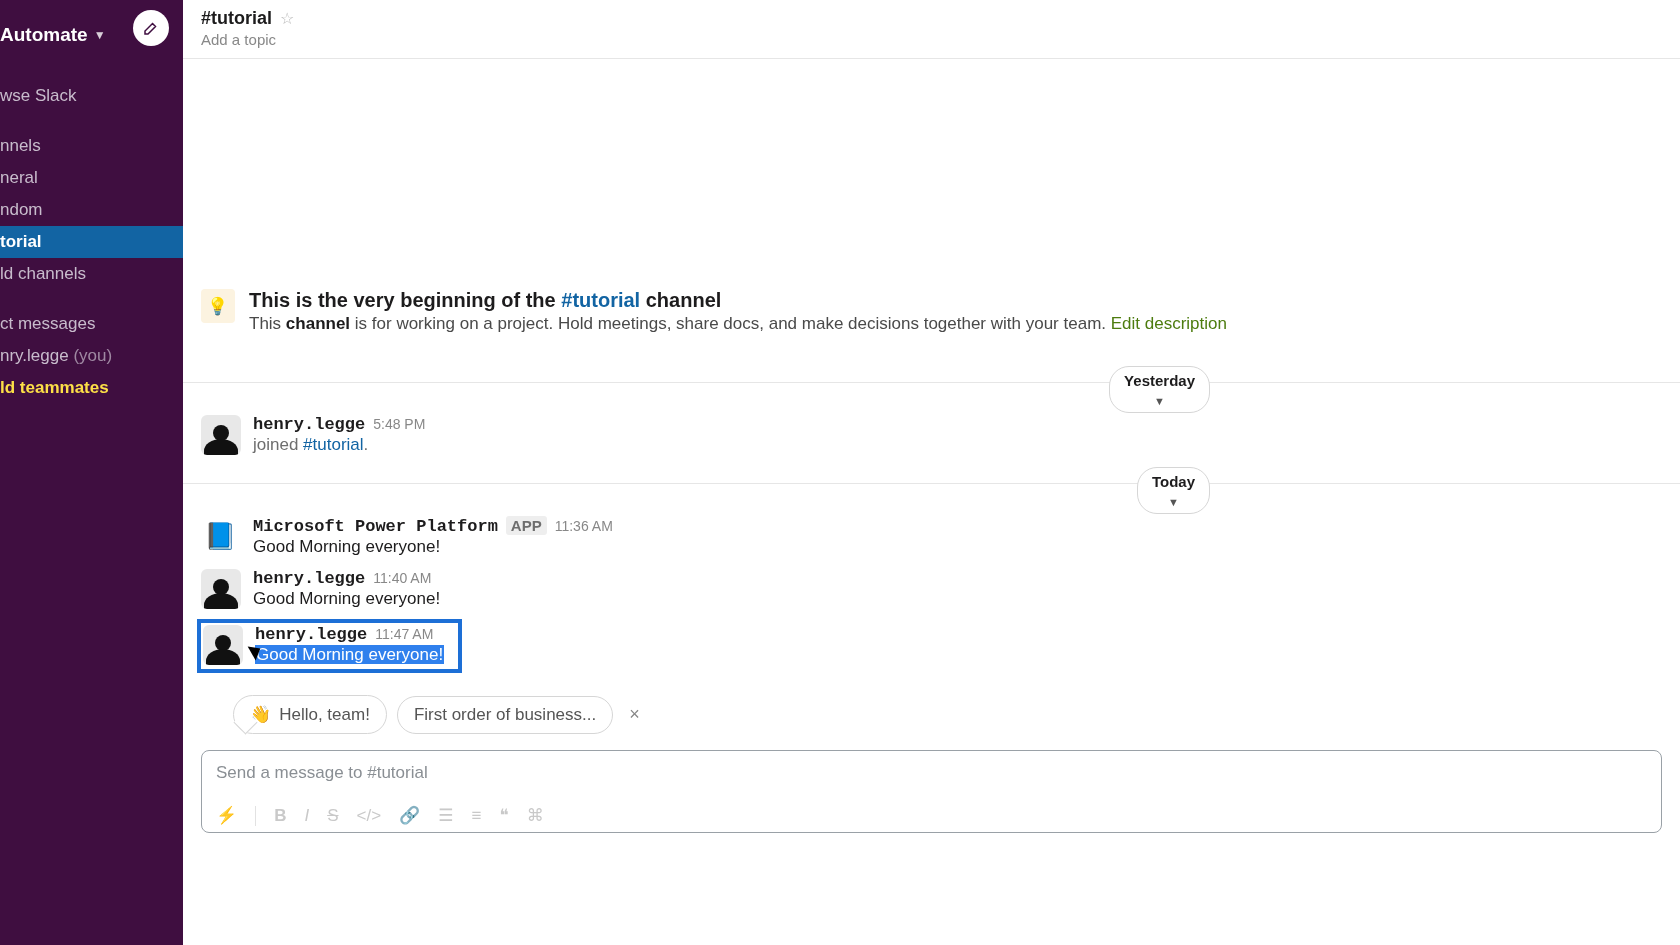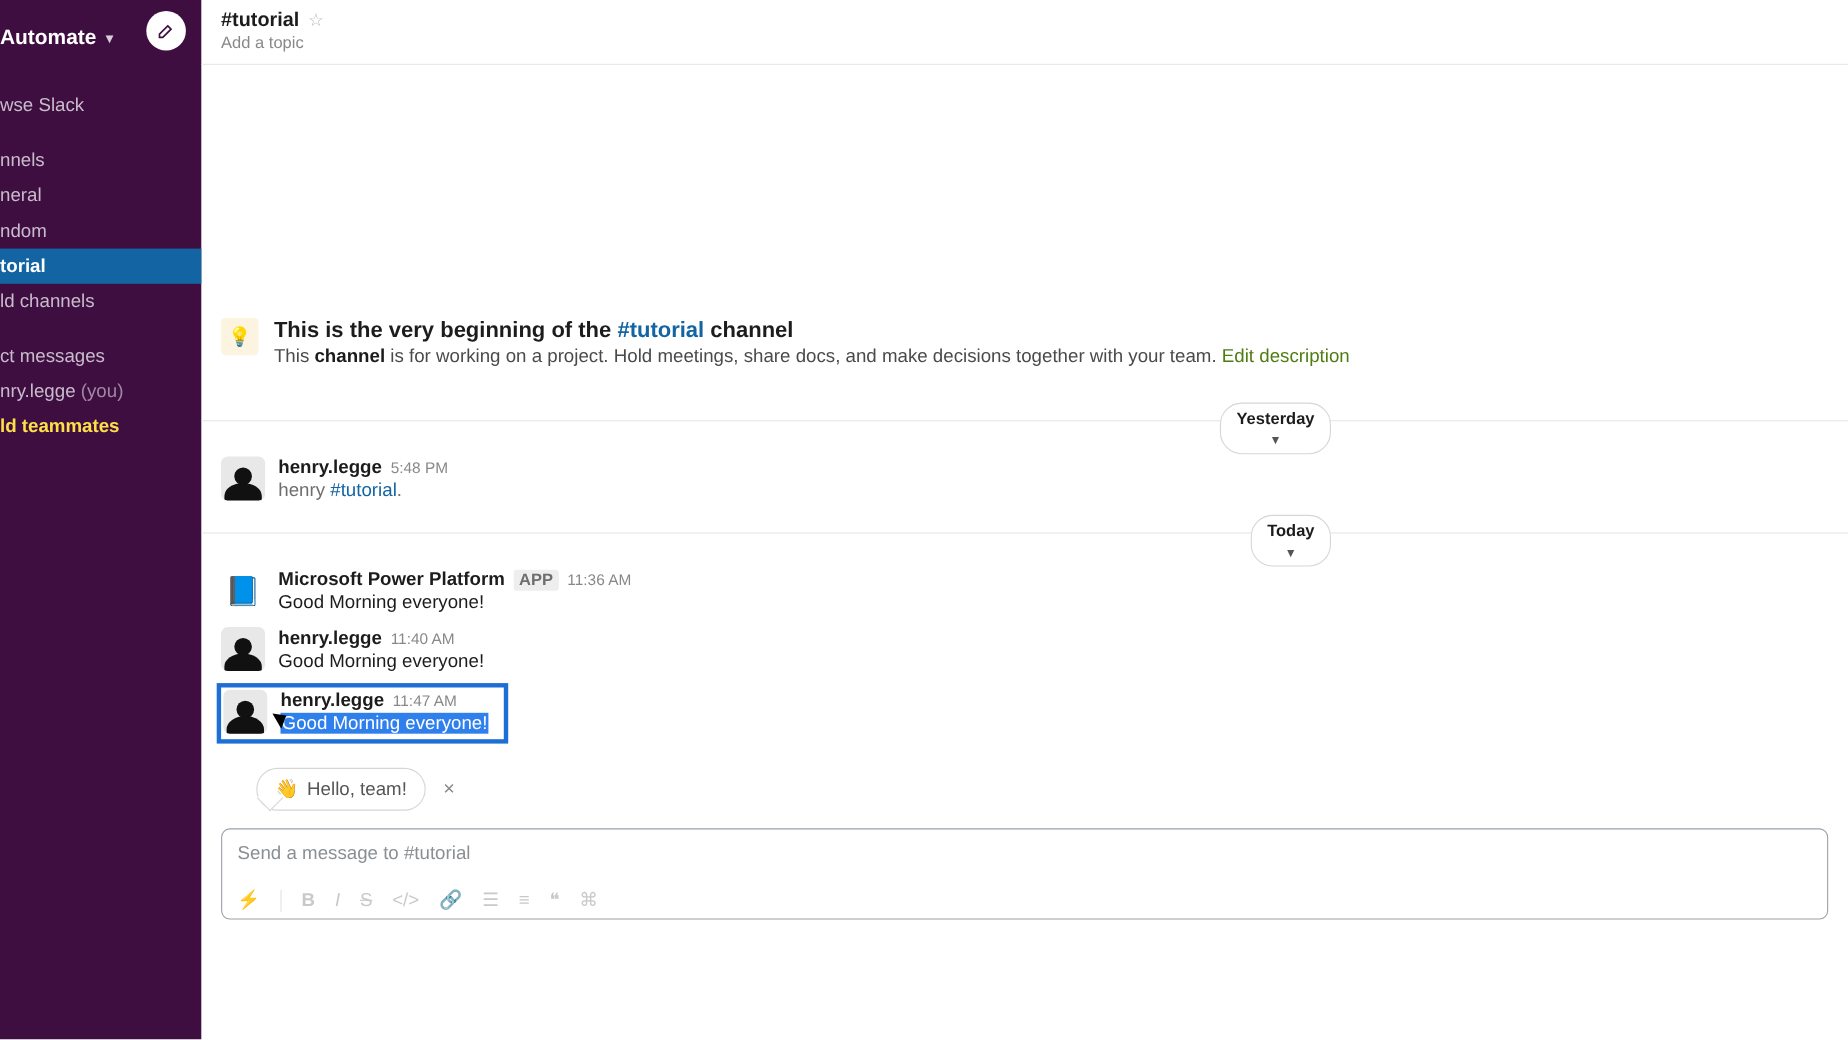--- a/index.html
+++ b/index.html
@@ -31,21 +31,21 @@
 .begintext .t2 .link { color: #4d7c0f; }
 .divider { position: relative; height: 1px; background: #e6e6e6; margin: 18px 0 30px 0; }
 .pill { position: absolute; right: 470px; top: -16px; background: #fff; border: 1px solid #d6d6d6; border-radius: 20px; padding: 5px 14px; font-size: 15px; color: #1d1c1d; font-weight: 600; display: flex; align-items: center; gap: 6px; flex-direction: column; }
 .pill .chev { font-size: 11px; color: #555; }
 .msg { display: flex; gap: 12px; padding: 2px 18px 10px 18px; }
 .av { width: 40px; height: 40px; border-radius: 6px; background: #e8e8e8; position: relative; overflow: hidden; flex-shrink: 0; }
 .av.user::before { content:""; position:absolute; left:50%; top:26%; width:16px; height:16px; background:#111; border-radius:50%; transform:translateX(-50%);}
 .av.user::after { content:""; position:absolute; left:50%; bottom:-8px; width:34px; height:24px; background:#111; border-radius:50% 50% 0 0; transform:translateX(-50%);}
 .av.app { background: #fff; display:flex; align-items:center; justify-content:center; font-size:26px; }
 .mhdr { display: flex; align-items: baseline; gap: 8px; }
-.mname { font-weight: 800; font-size: 17px; color: #1d1c1d; }
+.mname { font-weight: 800; font-size: 17px; color: #1d1c1d; font-family: Liberation Mono, monospace; }
 .appbadge { background: #eee; color: #6e6e6e; font-size: 15px; font-weight: 700; padding: 1px 5px; border-radius: 3px; }
 .mtime { color: #888; font-size: 14px; }
 .mtext { font-size: 17px; color: #1d1c1d; margin-top: 1px; }
 .hl-box { border: 4px solid #1d6fd6; padding: 2px 6px 4px 2px; margin: 0 0 0 14px; width: fit-content; }
 .hl-box .msg { padding: 0 8px 0 0; }
 .hl-text { background: #2f80ed; color: #fff; padding: 0 1px; }
 .cursor { position: relative; }
 .cursor::after { content:""; position:absolute; left:-4px; top:18px; width:0; height:0; border-left:10px solid #000; border-top:8px solid transparent; border-bottom:8px solid transparent; transform: rotate(-30deg);}
 .sugrow { display: flex; gap: 10px; align-items: center; padding: 22px 18px 0 30px; }
 .sugbtn { border: 1px solid #d6d6d6; border-radius: 22px; padding: 8px 16px; font-size: 17px; color: #555; display: flex; align-items: center; gap: 8px; background: #fff; }
@@ -122,21 +122,21 @@
       </div>
     </div>
 
     <div class="msg">
       <div class="av user"></div>
       <div>
         <div class="mhdr">
             <span class="mname">henry.legge</span>
             <span class="mtime">5:48 PM</span>
           </div>
-        <div class="mtext"><span style="color:#6e6e6e">henry </span><span style="color:#1264a3">#tutorial</span><span style="color:#6e6e6e">.</span></div>
+        <div class="mtext"><span style="color:#6e6e6e">joined </span><span style="color:#1264a3">#tutorial</span><span style="color:#6e6e6e">.</span></div>
       </div>
     </div>
 
     <div class="divider">
       <div class="pill">
         <span>Today</span>
           <span class="chev">▼</span>
       </div>
     </div>
 
@@ -174,20 +174,23 @@
           <div class="mtext"><span class="hl-text">Good Morning everyone!</span></div>
         </div>
       </div>
     </div>
 
     <div class="sugrow">
       <div class="sugpoint"></div>
       <div class="sugbtn">
           <span>👋</span>
           <span>Hello, team!</span>
+        </div>
+      <div class="sugbtn">
+          <span>First order of business...</span>
         </div>
       <div class="sugclose">×</div>
     </div>
 
     <div class="composerWrap">
       <div class="composer">
         <div class="ph">Send a message to #tutorial</div>
         <div class="toolbar">
           <span class="first">⚡</span>
           <span class="sep"></span>

